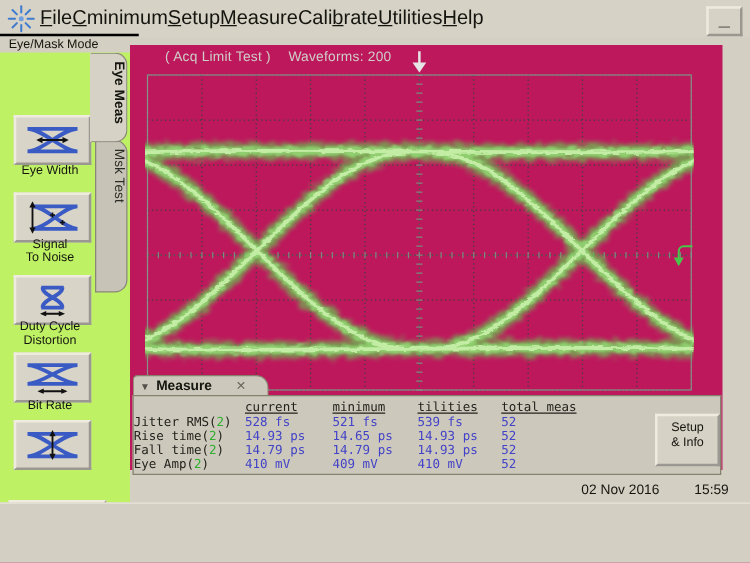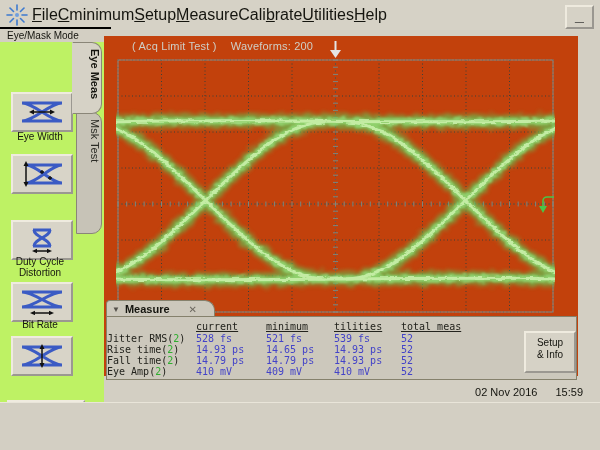--- a/index.html
+++ b/index.html
@@ -24,42 +24,42 @@
   .slab{position:absolute;left:0;width:80px;text-align:center;font-size:10px;line-height:11px;color:#15150f}
   #more-btn{position:absolute;left:7px;top:358px;width:74px;height:32px;background:#d8d4c8;
             border:2px outset #efebdf;font-weight:bold;font-size:11px;line-height:13px;
             text-align:center;color:#15150f;padding-top:2px}
   
   .vtab{position:absolute;writing-mode:vertical-rl;font-size:11px;color:#15150f;
         border:1px solid #8a8678;border-radius:0 10px 10px 0;padding-top:6px;text-align:left}
   #tab-eye-meas{left:72px;top:42px;width:28px;height:64px;background:#d6d2c6;border-left:1px solid #d6d2c6;font-weight:bold;z-index:3}
   #tab-msk-test{left:76px;top:112px;width:24px;height:114px;background:#c7c3b7;color:#2b2b25;z-index:2}
   
-  #screen{left:104px;top:36px;width:474px;height:340px;background:#c2410c}
+  #screen{left:104px;top:36px;width:474px;height:340px;background:#be185d}
   #acq-line{left:28px;top:4px;font-size:11px;color:#cfcfc7;letter-spacing:.2px}
   #acq-line span{margin-right:14px}
   
   #measure-tab{left:2px;top:264px;width:102px;height:16px;background:#ccc8bc;border:1px solid #85816c;
                border-bottom:none;border-radius:4px 10px 0 0;display:flex;align-items:center;gap:5px;
                padding-left:5px;font-size:11px;color:#15150f}
   #measure-title{font-weight:bold}
   #measure-collapse{color:#55514a;font-size:8px}
   #measure-close{margin-left:14px;color:#6d6960;font-size:10px}
   #measure-body{left:2px;top:280px;width:469px;height:62px;background:#ccc8bc;border:1px solid #85816c;
                 font-family:"DejaVu Sans Mono",monospace;font-size:10px}
   .mhead{position:absolute;top:4px;text-decoration:underline;color:#23231d}
   .mlabel{position:absolute;width:86px;text-align:left;color:#23231d}
   .mval{position:absolute;color:#4343c8}
   .mch{color:#2fae2f}
   .r0{top:16px}.r1{top:27px}.r2{top:38px}.r3{top:49px}
   #setup-info-btn{left:420px;top:295px;width:48px;height:34px;background:#d6d2c6;border:2px outset #efebdf;
                   font-size:10px;line-height:12px;text-align:center;color:#15150f;padding-top:4px}
   
   #datetime{left:400px;top:386px;width:183px;text-align:right;font-size:11px;color:#15150f}
-  #datetime span{margin-left:18px}
+  #datetime span{margin-left:28px}
   
   #toolbar{left:0;top:402px;width:600px;height:48px;background:#d3cfc3;border-top:1px solid #e9e5d9}
 </style>
 </head>
 <body>
 
 <div id="menubar" class="abs">
   <svg class="abs" style="left:5px;top:3px" width="24" height="24" viewBox="0 0 24 24">
     <g stroke="#3d7ad0" stroke-width="1.6" stroke-linecap="round">
       <line x1="12" y1="2" x2="12" y2="7"></line>
@@ -313,20 +313,24 @@
     <svg width="44" height="26" viewBox="0 0 44 26">
       <g stroke="#3b5bc4" stroke-width="3" fill="none">
         <path d="M6,4 H42 M6,22 H42 M6,4 C17,4 31,22 42,22 M6,22 C17,22 31,4 42,4"></path>
       </g>
       <line x1="6" y1="3" x2="6" y2="23" stroke="#111" stroke-width="1.5"></line>
       <polygon points="6,0 3.5,5 8.5,5" fill="#111"></polygon>
         <polygon points="6,26 3.5,21 8.5,21" fill="#111"></polygon>
       <path d="M22,9 v4 m-2,-2 h4 M30,15 v4 m-2,-2 h4" stroke="#111" stroke-width="1.3" fill="none"></path>
     </svg>
   </div>
+  <div class="slab" style="top:148px">
+    <div>Signal</div>
+      <div>To Noise</div>
+  </div>
 
   <div class="sbtn" style="top:178px">
     <svg width="44" height="26" viewBox="0 0 44 26">
       <g stroke="#3b5bc4" stroke-width="3" fill="none">
         <path d="M13,3 H31 M13,19 H31 M14,3 C14,10 30,12 30,19 M30,3 C30,10 14,12 14,19"></path>
       </g>
       <line x1="15" y1="24" x2="29" y2="24" stroke="#111" stroke-width="1.5"></line>
       <polygon points="12,24 17,21.8 17,26.2" fill="#111"></polygon>
         <polygon points="32,24 27,21.8 27,26.2" fill="#111"></polygon>
     </svg>

